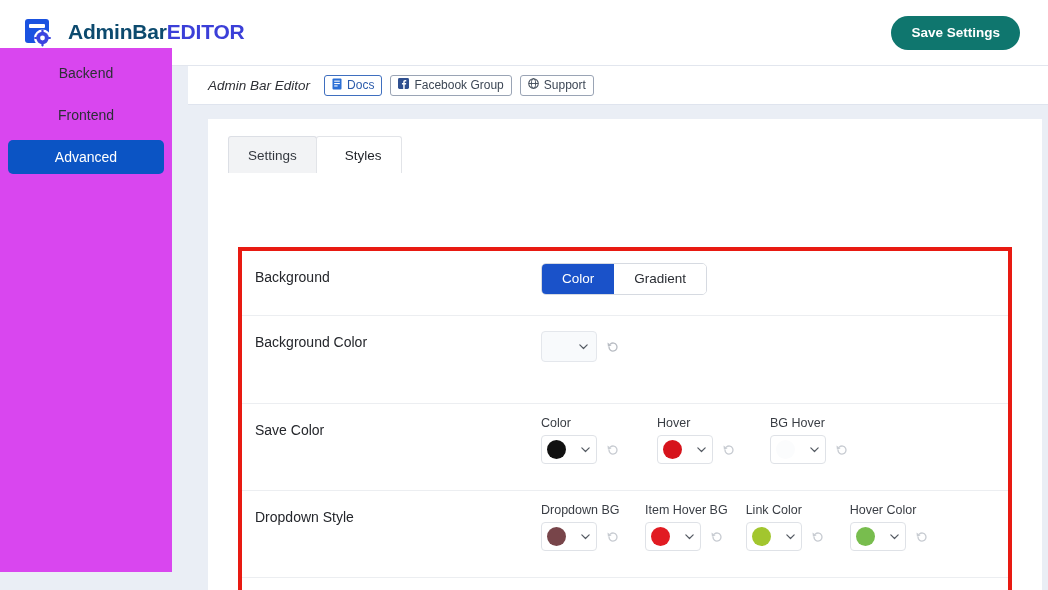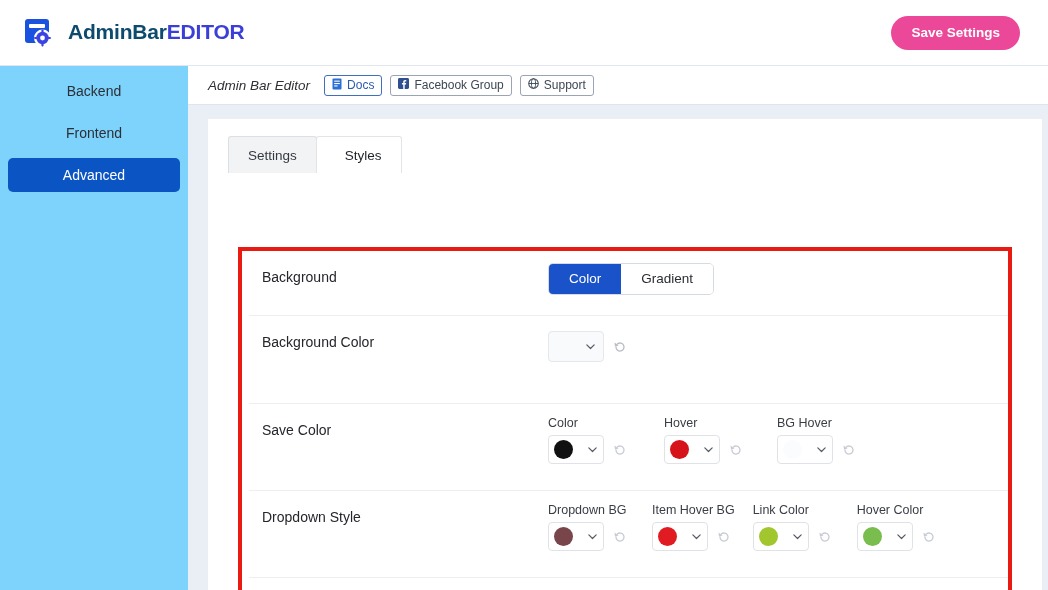--- a/index.html
+++ b/index.html
@@ -24,29 +24,29 @@
   .brand-text {
     margin-left: 12px; font-size: 21px; font-weight: bold;
     letter-spacing: -0.2px; white-space: nowrap;
   }
   .brand-admin { color: #0c4a6e; }
   .brand-editor { color: #3b3fd8; }
 
   .save-btn {
     position: absolute; right: 28px; top: 16px;
     height: 34px; padding: 0 20px;
-    background: #ec4899; color: #fff;
+    background: #0f766e; color: #fff;
     border: none; border-radius: 17px;
     font-size: 13.5px; font-weight: bold;
     font-family: "Liberation Sans", sans-serif;
     cursor: pointer; line-height: 34px; text-align: center;
   }
 
   
-  .sidebar { position: absolute; left: 0; top: 66px; width: 188px; height: 524px; background: #7dd3fc; }
+  .sidebar { position: absolute; left: 0; top: 48px; width: 172px; height: 524px; background: #d946ef; }
   .side-item {
     margin: 0 8px; height: 34px; line-height: 34px;
     text-align: center; font-size: 14px; color: #2c2f36;
     border-radius: 5px; cursor: pointer; margin-top: 8px;
   }
   .side-item.active { background: #0b54c4; color: #ffffff; }
 
   
   .pane { position: absolute; left: 188px; top: 66px; width: 860px; height: 524px; background: #eaeef5; }
 
@@ -84,21 +84,21 @@
 
   
   .redbox {
     position: absolute; left: 30px; top: 128px;
     width: 774px; height: 397px;
     border: 4px solid #e81a12;
     background: #ffffff;
   }
 
   .rows { position: absolute; left: 0; top: 0; width: 100%; }
-  .row { position: relative; padding: 17px 12px; margin-left: 7px; }
+  .row { position: relative; padding: 17px 12px; }
   .row-sep { border-top: 1px solid #eceef1; }
   .row-label {
     position: absolute; left: 13px; top: 18px;
     font-size: 14px; color: #24262b;
   }
 
   
   .seg {
     position: absolute; left: 299px; top: 12px;
     display: flex; border: 1px solid #d6dae1; border-radius: 5px; overflow: hidden;

